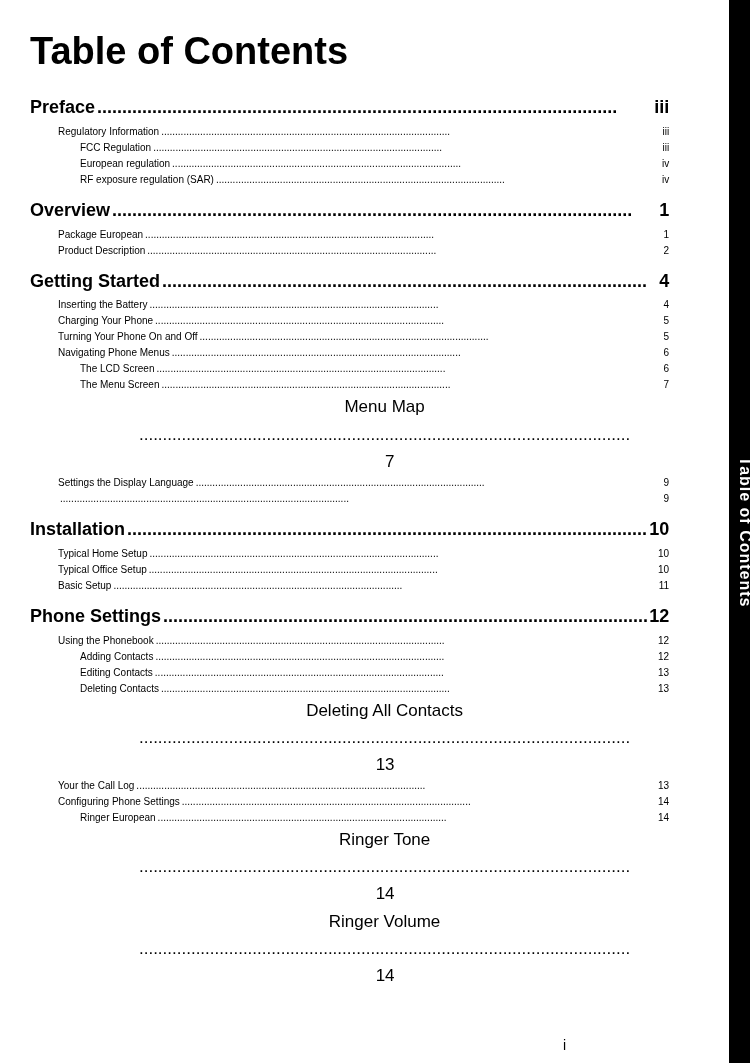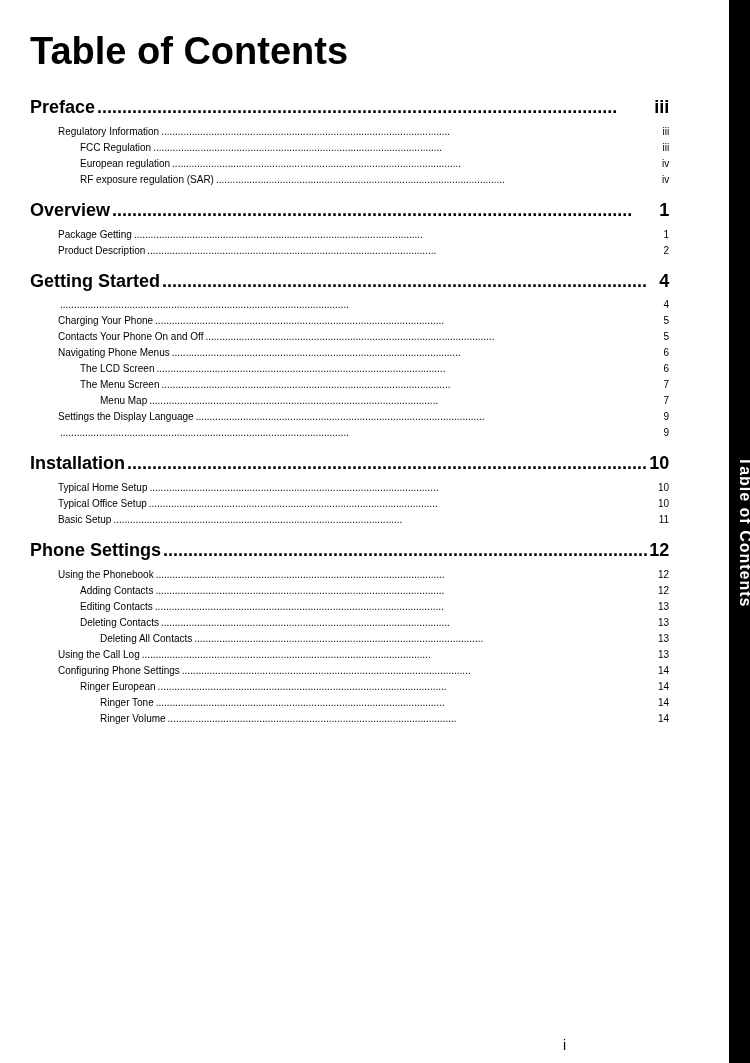--- a/index.html
+++ b/index.html
@@ -79,23 +79,24 @@
 
     
     .level3 {
       font-size: 10px;
       font-weight: normal;
       padding-left: 50px;
     }
 
     
     .level4 {
-      font-size: 10px;
+      font-size: 17px;
       font-weight: normal;
       padding-left: 70px;
+      flex-direction: column;
     }
 
     .sidebar {
       width: 32px;
       background: #000;
       display: flex;
       align-items: center;
       justify-content: center;
       position: relative;
     }
@@ -148,45 +149,46 @@
           <span class="entry-text">RF exposure regulation (SAR)</span>
           <span class="dots"> ........................................................................................................</span>
           <span class="page-num">iv</span>
         </div>
         <div class="toc-entry level1">
           <span class="entry-text">Overview</span>
           <span class="dots"> ........................................................................................................</span>
           <span class="page-num">1</span>
         </div>
         <div class="toc-entry level2">
-          <span class="entry-text">Package Getting</span>
+          <span class="entry-text">Package European</span>
           <span class="dots"> ........................................................................................................</span>
           <span class="page-num">1</span>
         </div>
         <div class="toc-entry level2">
           <span class="entry-text">Product Description</span>
           <span class="dots"> ........................................................................................................</span>
           <span class="page-num">2</span>
         </div>
         <div class="toc-entry level1">
           <span class="entry-text">Getting Started</span>
           <span class="dots"> ........................................................................................................</span>
           <span class="page-num">4</span>
         </div>
         <div class="toc-entry level2">
+          <span class="entry-text">Inserting the Battery</span>
           <span class="dots"> ........................................................................................................</span>
           <span class="page-num">4</span>
         </div>
         <div class="toc-entry level2">
           <span class="entry-text">Charging Your Phone</span>
           <span class="dots"> ........................................................................................................</span>
           <span class="page-num">5</span>
         </div>
         <div class="toc-entry level2">
-          <span class="entry-text">Contacts Your Phone On and Off</span>
+          <span class="entry-text">Turning Your Phone On and Off</span>
           <span class="dots"> ........................................................................................................</span>
           <span class="page-num">5</span>
         </div>
         <div class="toc-entry level2">
           <span class="entry-text">Navigating Phone Menus</span>
           <span class="dots"> ........................................................................................................</span>
           <span class="page-num">6</span>
         </div>
         <div class="toc-entry level3">
           <span class="entry-text">The LCD Screen</span>
@@ -256,21 +258,21 @@
           <span class="entry-text">Deleting Contacts</span>
           <span class="dots"> ........................................................................................................</span>
           <span class="page-num">13</span>
         </div>
         <div class="toc-entry level4">
           <span class="entry-text">Deleting All Contacts</span>
           <span class="dots"> ........................................................................................................</span>
           <span class="page-num">13</span>
         </div>
         <div class="toc-entry level2">
-          <span class="entry-text">Using the Call Log</span>
+          <span class="entry-text">Your the Call Log</span>
           <span class="dots"> ........................................................................................................</span>
           <span class="page-num">13</span>
         </div>
         <div class="toc-entry level2">
           <span class="entry-text">Configuring Phone Settings</span>
           <span class="dots"> ........................................................................................................</span>
           <span class="page-num">14</span>
         </div>
         <div class="toc-entry level3">
           <span class="entry-text">Ringer European</span>

